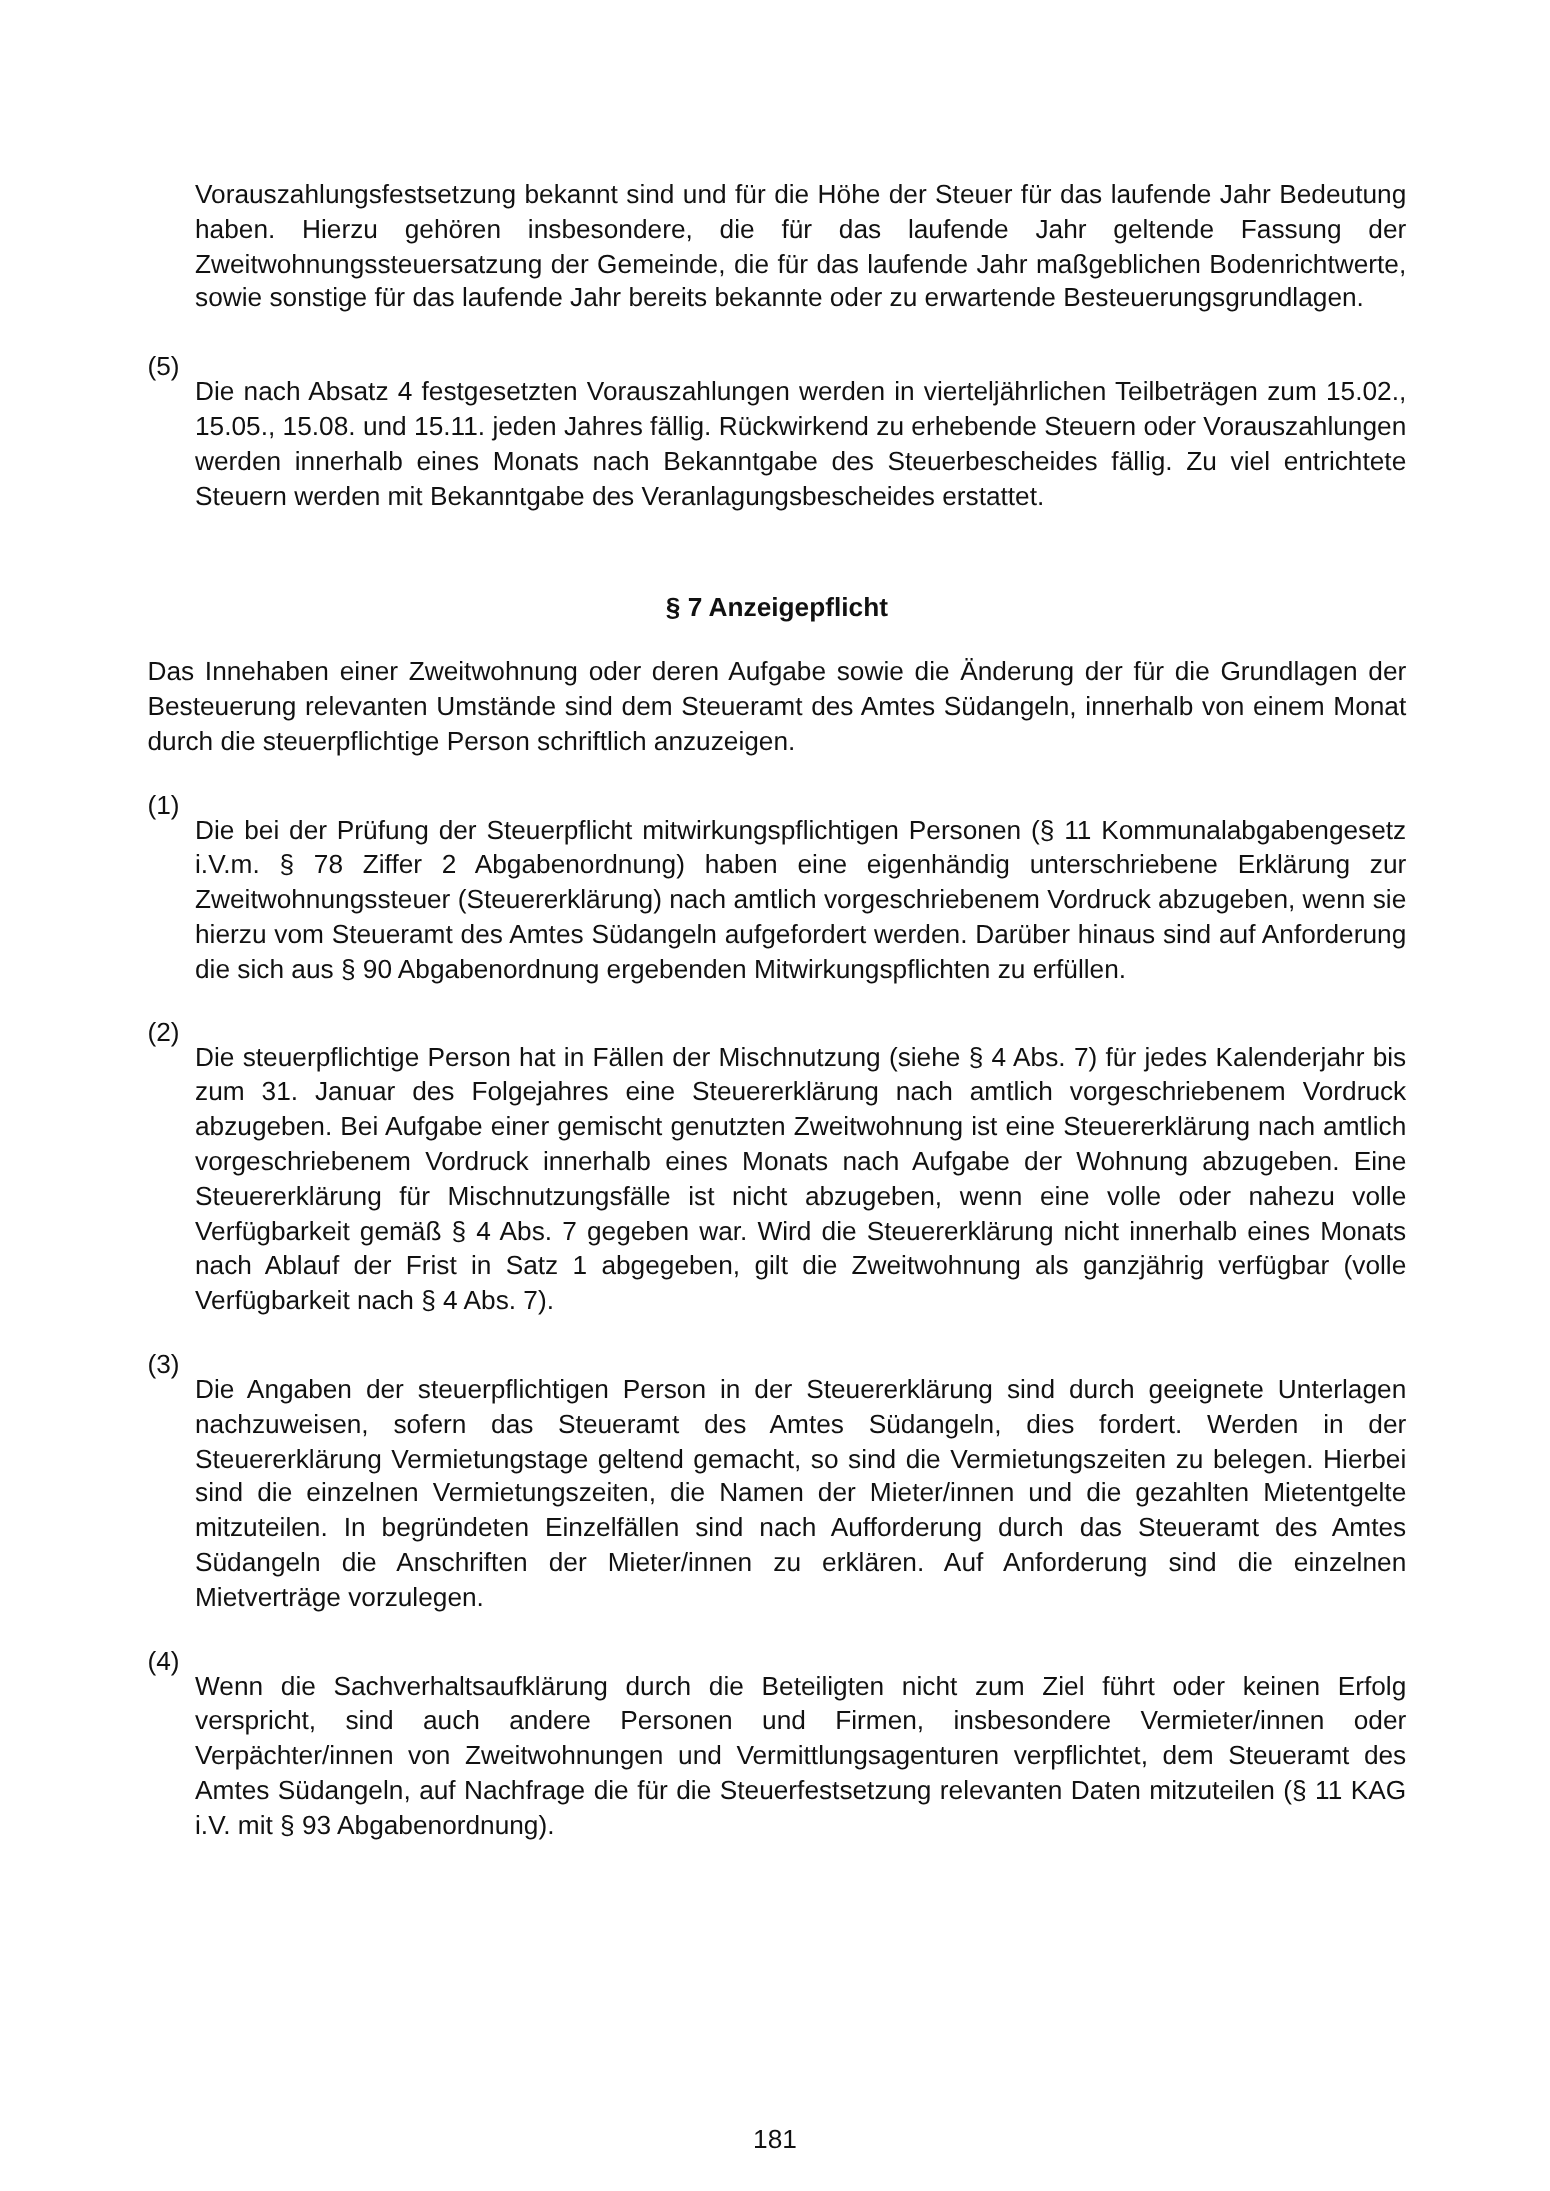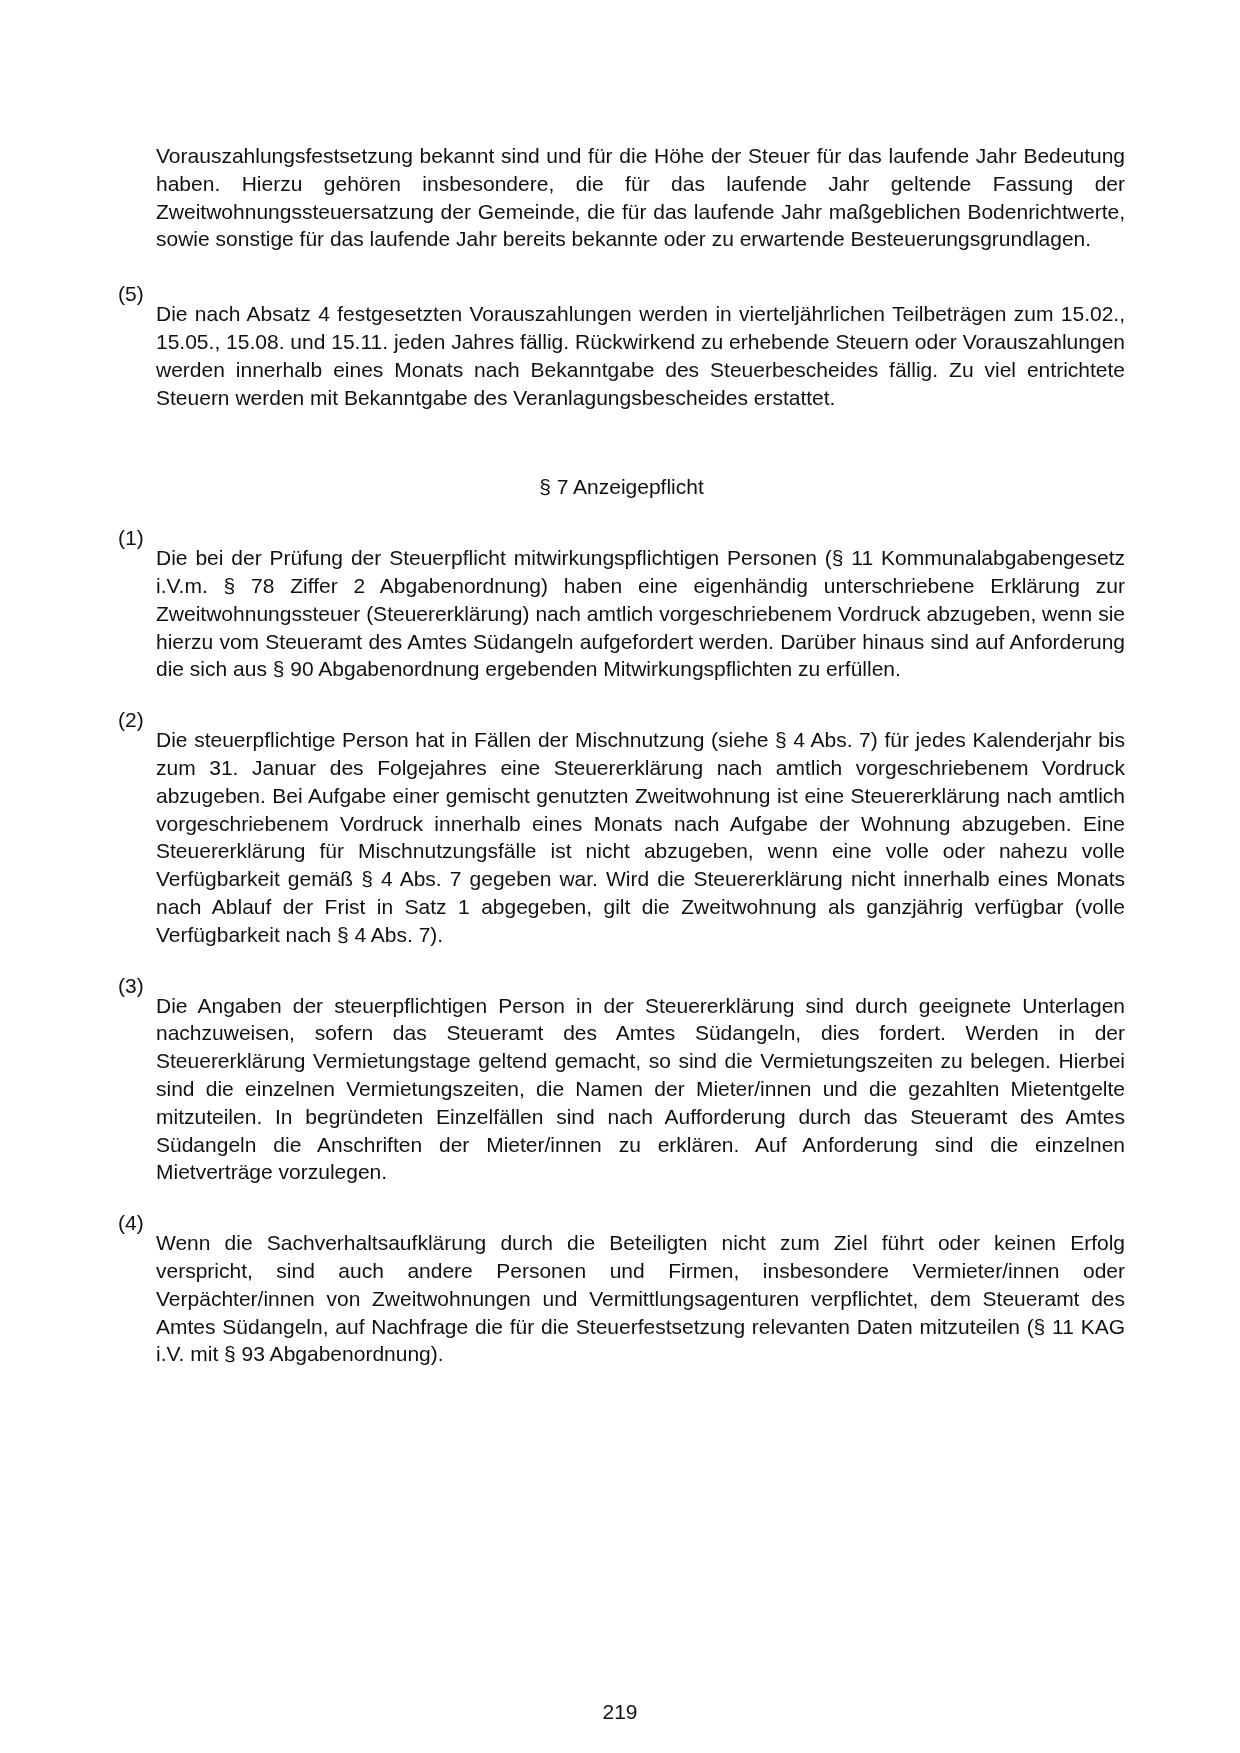--- a/index.html
+++ b/index.html
@@ -52,21 +52,21 @@
       text-align-last: left;
       margin-top: 20px;
     }
     .indent-block {
       padding-left: 38px;
     }
     h2 {
       margin: 12px;
       font-size: 21px;
       line-height: 27.8px;
-      font-weight: normal;
+      font-weight: bold;
       text-align: center;
     }
     .page-number {
       position: absolute;
       left: 0;
       width: 1240px;
       top: 1699px;
       text-align: center;
       font-size: 21px;
       line-height: 26px;
@@ -82,20 +82,21 @@
       <p>Vorauszahlungsfestsetzung bekannt sind und für die Höhe der Steuer für das laufende Jahr Bedeutung haben. Hierzu gehören insbesondere, die für das laufende Jahr geltende Fassung der Zweitwohnungssteuersatzung der Gemeinde, die für das laufende Jahr maßgeblichen Bodenrichtwerte, sowie sonstige für das laufende Jahr bereits bekannte oder zu erwartende Besteuerungsgrundlagen.</p>
     </div>
 
     <div class="numbered" style="margin-top: 27px;">
       <span class="num">(5)</span>
       <span class="body">Die nach Absatz 4 festgesetzten Vorauszahlungen werden in vierteljährlichen Teilbeträgen zum 15.02., 15.05., 15.08. und 15.11. jeden Jahres fällig. Rückwirkend zu erhebende Steuern oder Vorauszahlungen werden innerhalb eines Monats nach Bekanntgabe des Steuerbescheides fällig. Zu viel entrichtete Steuern werden mit Bekanntgabe des Veranlagungsbescheides erstattet.</span>
     </div>
 
     <h2 style="margin-top: 62px;">§ 7 Anzeigepflicht</h2>
 
+    <p style="margin-top: 23px;">Das Innehaben einer Zweitwohnung oder deren Aufgabe sowie die Änderung der für die Grundlagen der Besteuerung relevanten Umstände sind dem Steueramt des Amtes Südangeln, innerhalb von einem Monat durch die steuerpflichtige Person schriftlich anzuzeigen.</p>
 
 
     <div class="numbered" style="margin-top: 23px;">
       <span class="num">(1)</span>
       <span class="body">Die bei der Prüfung der Steuerpflicht mitwirkungspflichtigen Personen (§ 11 Kommunalabgabengesetz i.V.m. § 78 Ziffer 2 Abgabenordnung) haben eine eigenhändig unterschriebene Erklärung zur Zweitwohnungssteuer (Steuererklärung) nach amtlich vorgeschriebenem Vordruck abzugeben, wenn sie hierzu vom Steueramt des Amtes Südangeln aufgefordert werden. Darüber hinaus sind auf Anforderung die sich aus § 90 Abgabenordnung ergebenden Mitwirkungspflichten zu erfüllen.</span>
     </div>
 
     <div class="numbered" style="margin-top: 23px;">
       <span class="num">(2)</span>
       <span class="body">Die steuerpflichtige Person hat in Fällen der Mischnutzung (siehe § 4 Abs. 7) für jedes Kalenderjahr bis zum 31. Januar des Folgejahres eine Steuererklärung nach amtlich vorgeschriebenem Vordruck abzugeben. Bei Aufgabe einer gemischt genutzten Zweitwohnung ist eine Steuererklärung nach amtlich vorgeschriebenem Vordruck innerhalb eines Monats nach Aufgabe der Wohnung abzugeben. Eine Steuererklärung für Mischnutzungsfälle ist nicht abzugeben, wenn eine volle oder nahezu volle Verfügbarkeit gemäß § 4 Abs. 7 gegeben war. Wird die Steuererklärung nicht innerhalb eines Monats nach Ablauf der Frist in Satz 1 abgegeben, gilt die Zweitwohnung als ganzjährig verfügbar (volle Verfügbarkeit nach § 4 Abs. 7).</span>
@@ -106,14 +107,14 @@
       <span class="body">Die Angaben der steuerpflichtigen Person in der Steuererklärung sind durch geeignete Unterlagen nachzuweisen, sofern das Steueramt des Amtes Südangeln, dies fordert. Werden in der Steuererklärung Vermietungstage geltend gemacht, so sind die Vermietungszeiten zu belegen. Hierbei sind die einzelnen Vermietungszeiten, die Namen der Mieter/innen und die gezahlten Mietentgelte mitzuteilen. In begründeten Einzelfällen sind nach Aufforderung durch das Steueramt des Amtes Südangeln die Anschriften der Mieter/innen zu erklären. Auf Anforderung sind die einzelnen Mietverträge vorzulegen.</span>
     </div>
 
     <div class="numbered" style="margin-top: 23px;">
       <span class="num">(4)</span>
       <span class="body">Wenn die Sachverhaltsaufklärung durch die Beteiligten nicht zum Ziel führt oder keinen Erfolg verspricht, sind auch andere Personen und Firmen, insbesondere Vermieter/innen oder Verpächter/innen von Zweitwohnungen und Vermittlungsagenturen verpflichtet, dem Steueramt des Amtes Südangeln, auf Nachfrage die für die Steuerfestsetzung relevanten Daten mitzuteilen (§ 11 KAG i.V. mit § 93 Abgabenordnung).</span>
     </div>
 
   </div>
 
-  <div class="page-number">219</div>
+  <div class="page-number">181</div>
 </div>
 
 </body></html>

